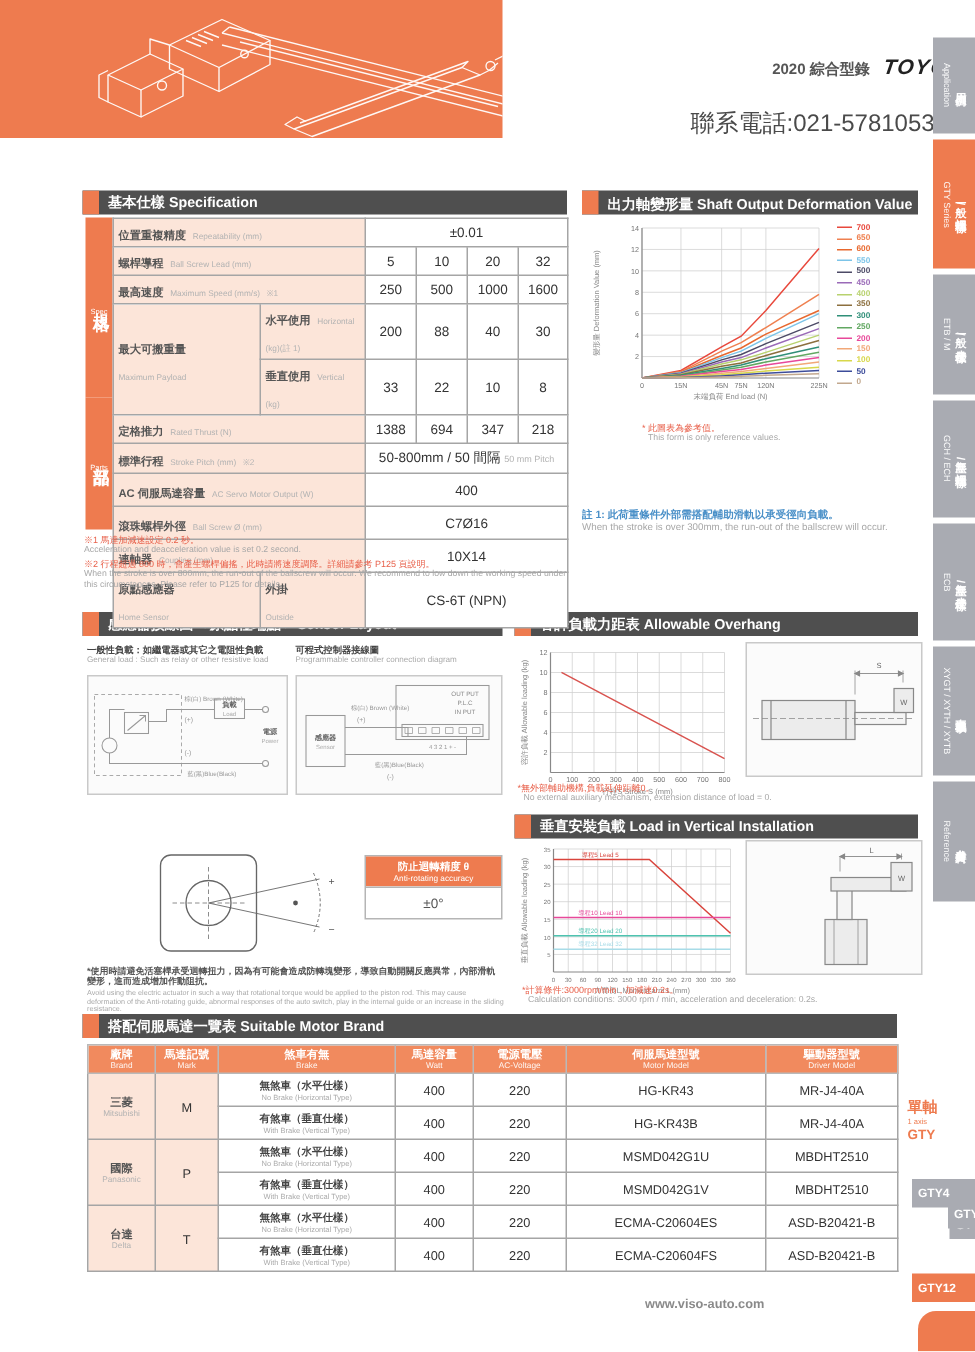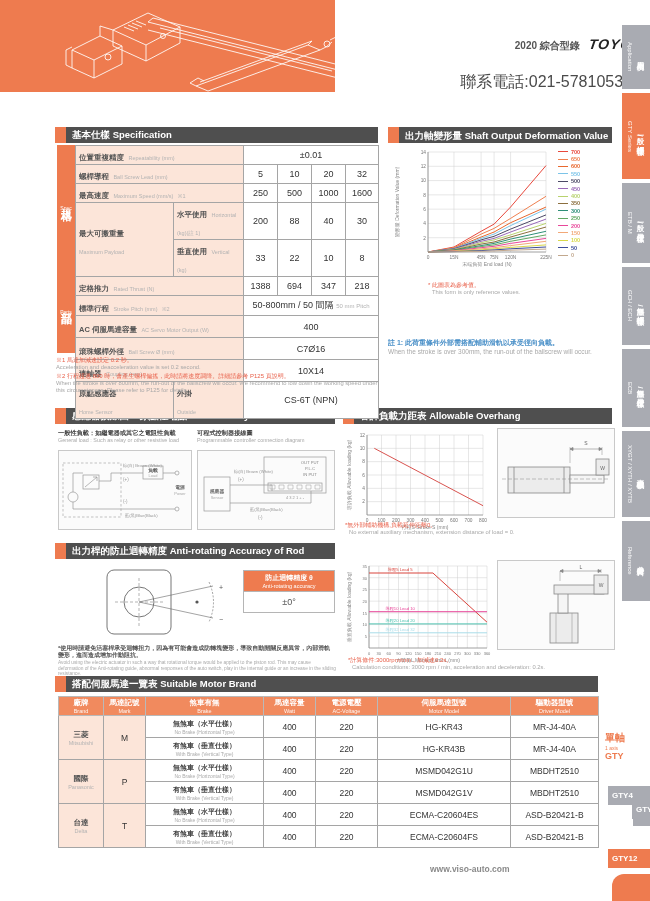--- a/index.html
+++ b/index.html
@@ -143,22 +143,22 @@
     </div>
   <div class="abs sec-h" style="left:388px;top:127px;width:224px;align-items:flex-end;">
       <span>出力軸變形量 Shaft Output Deformation Value</span>
     </div>
   <div class="abs sec-h" style="left:55px;top:408px;width:280px;">
       <span>感應器接線圖 &lt; 原點極端點 &gt; Sensor Layout</span>
     </div>
   <div class="abs sec-h" style="left:343px;top:408px;width:269px;">
       <span>容許負載力距表 Allowable Overhang</span>
     </div>
-  <div class="abs sec-h" style="left:55px;top:543px;width:280px;">
-      <span>出力桿的防止迴轉精度 Anti-rotating Accuracy of Rod</span>
+  <div class="abs sec-h" style="left:343px;top:543px;width:269px;">
+      <span>垂直安裝負載 Load in Vertical Installation</span>
     </div>
   <div class="abs sec-h" style="left:55px;top:676px;width:543px;">
       <span>搭配伺服馬達一覽表 Suitable Motor Brand</span>
     </div>
 
   <div class="abs sidebar-orange" style="top:145px;height:120px;">
     <span class="zh">規格</span>
     <span class="en">Spec</span>
   </div>
   <div class="abs sidebar-orange" style="top:265px;height:88px;">

